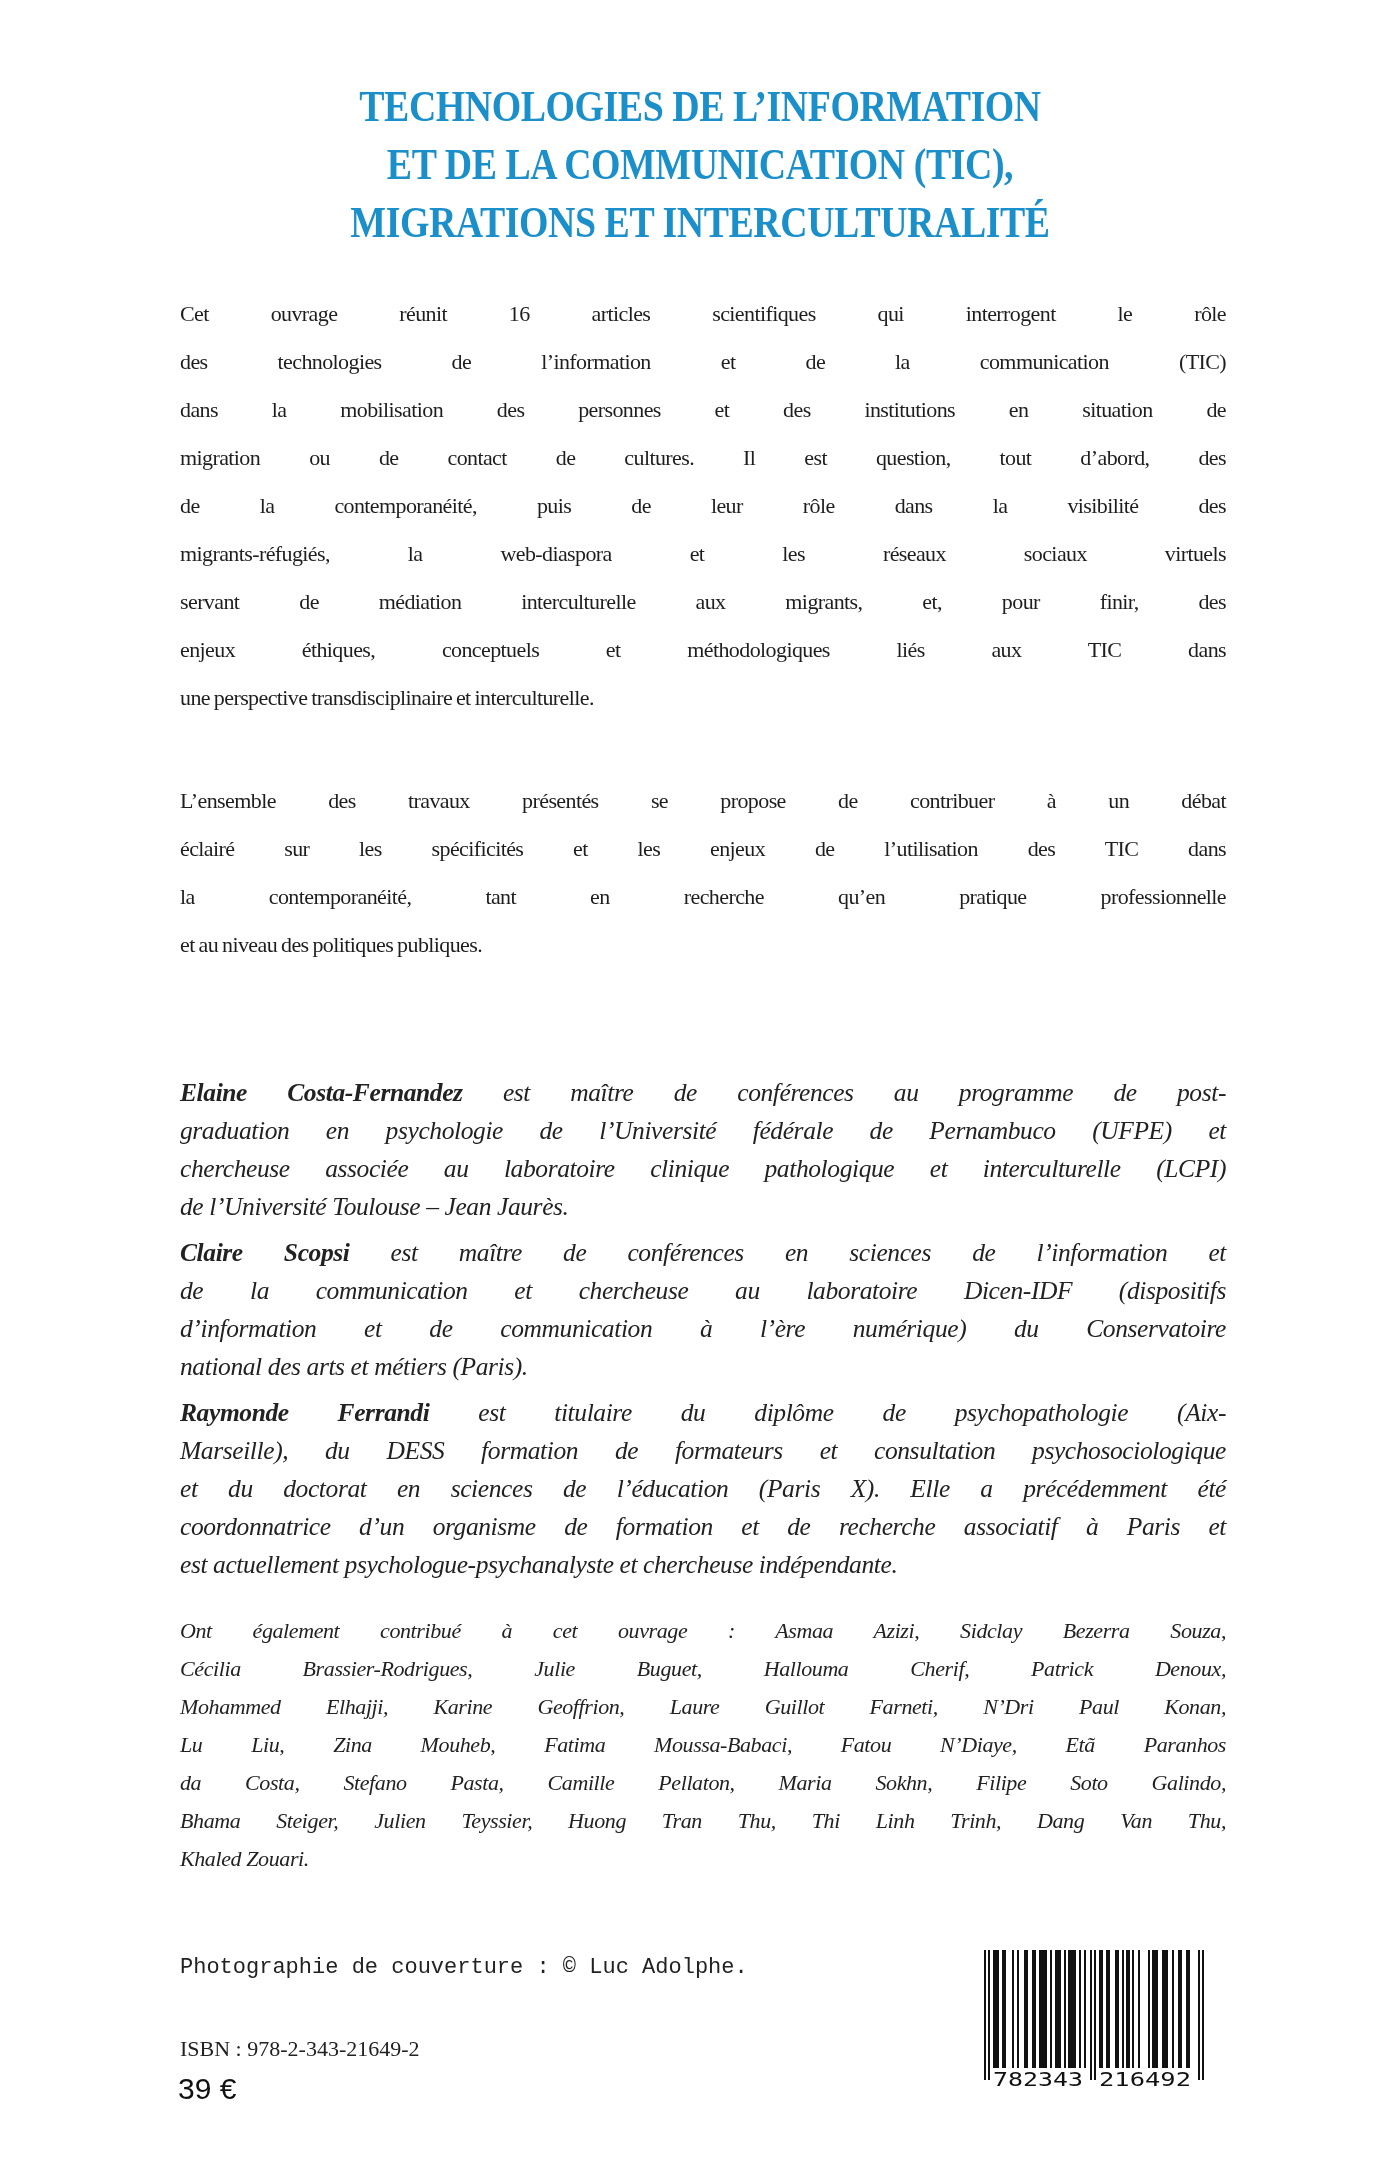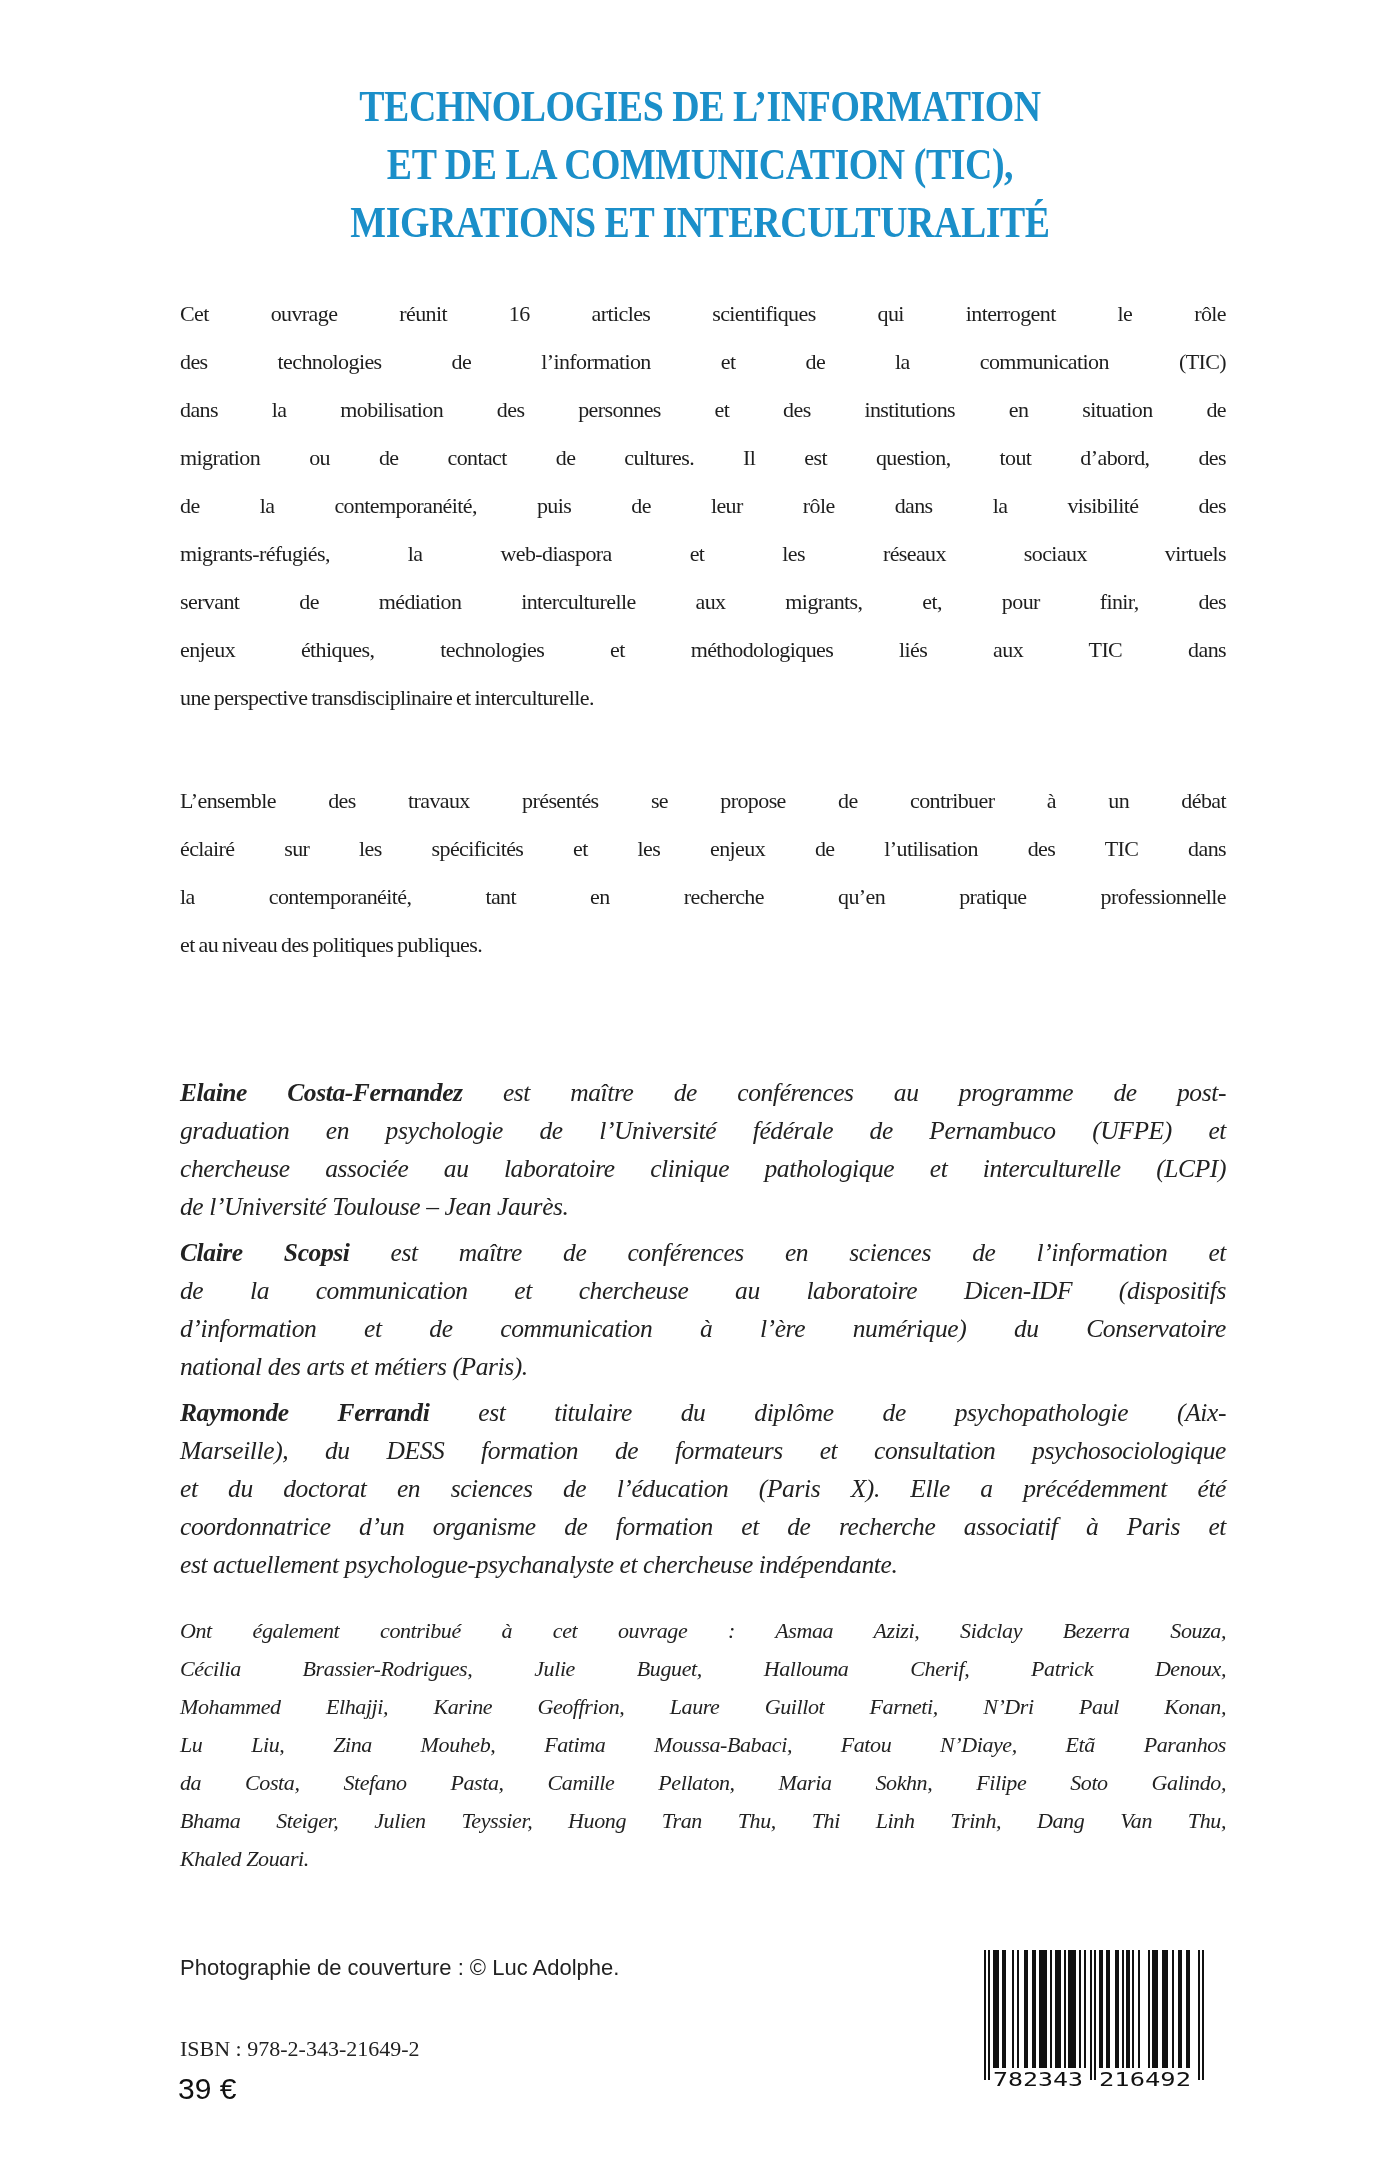--- a/index.html
+++ b/index.html
@@ -41,21 +41,21 @@
     .contributors {
       position: absolute; left: 180px; width: 1046px; top: 1612px;
       font-family: "Liberation Serif", serif; font-style: italic;
       font-size: 22px; line-height: 38px; color: #222; letter-spacing: -0.4px;
     }
     .contributors .line { display: block; text-align: justify; text-align-last: justify; white-space: nowrap; }
     .contributors .line.last { text-align-last: left; }
 
     .credit {
       position: absolute; left: 180px; top: 1955px;
-      font-family: Liberation Sans, sans-serif; font-size: 22px; color: #222;
+      font-family: Liberation Mono, monospace; font-size: 22px; color: #222;
     }
     .isbn {
       position: absolute; left: 180px; top: 2036px;
       font-family: "Liberation Serif", serif; font-size: 22px; color: #222;
     }
     .price {
       position: absolute; left: 178px; top: 2072px;
       font-family: "Liberation Sans", sans-serif; font-size: 30px; color: #111;
     }
 
@@ -74,21 +74,21 @@
   </div>
 
   <div class="body-text" id="para1">
     <span class="line">Cet ouvrage réunit 16 articles scientifiques qui interrogent le rôle</span>
     <span class="line">des technologies de l’information et de la communication (TIC)</span>
     <span class="line">dans la mobilisation des personnes et des institutions en situation de</span>
     <span class="line">migration ou de contact de cultures. Il est question, tout d’abord, des</span>
     <span class="line">de la contemporanéité, puis de leur rôle dans la visibilité des</span>
     <span class="line">migrants-réfugiés, la web-diaspora et les réseaux sociaux virtuels</span>
     <span class="line">servant de médiation interculturelle aux migrants, et, pour finir, des</span>
-    <span class="line">enjeux éthiques, technologies et méthodologiques liés aux TIC dans</span>
+    <span class="line">enjeux éthiques, conceptuels et méthodologiques liés aux TIC dans</span>
     <span class="line last">une perspective transdisciplinaire et interculturelle.</span>
   </div>
 
   <div class="body-text" id="para2">
     <span class="line">L’ensemble des travaux présentés se propose de contribuer à un débat</span>
     <span class="line">éclairé sur les spécificités et les enjeux de l’utilisation des TIC dans</span>
     <span class="line">la contemporanéité, tant en recherche qu’en pratique professionnelle</span>
     <span class="line last">et au niveau des politiques publiques.</span>
   </div>
 

